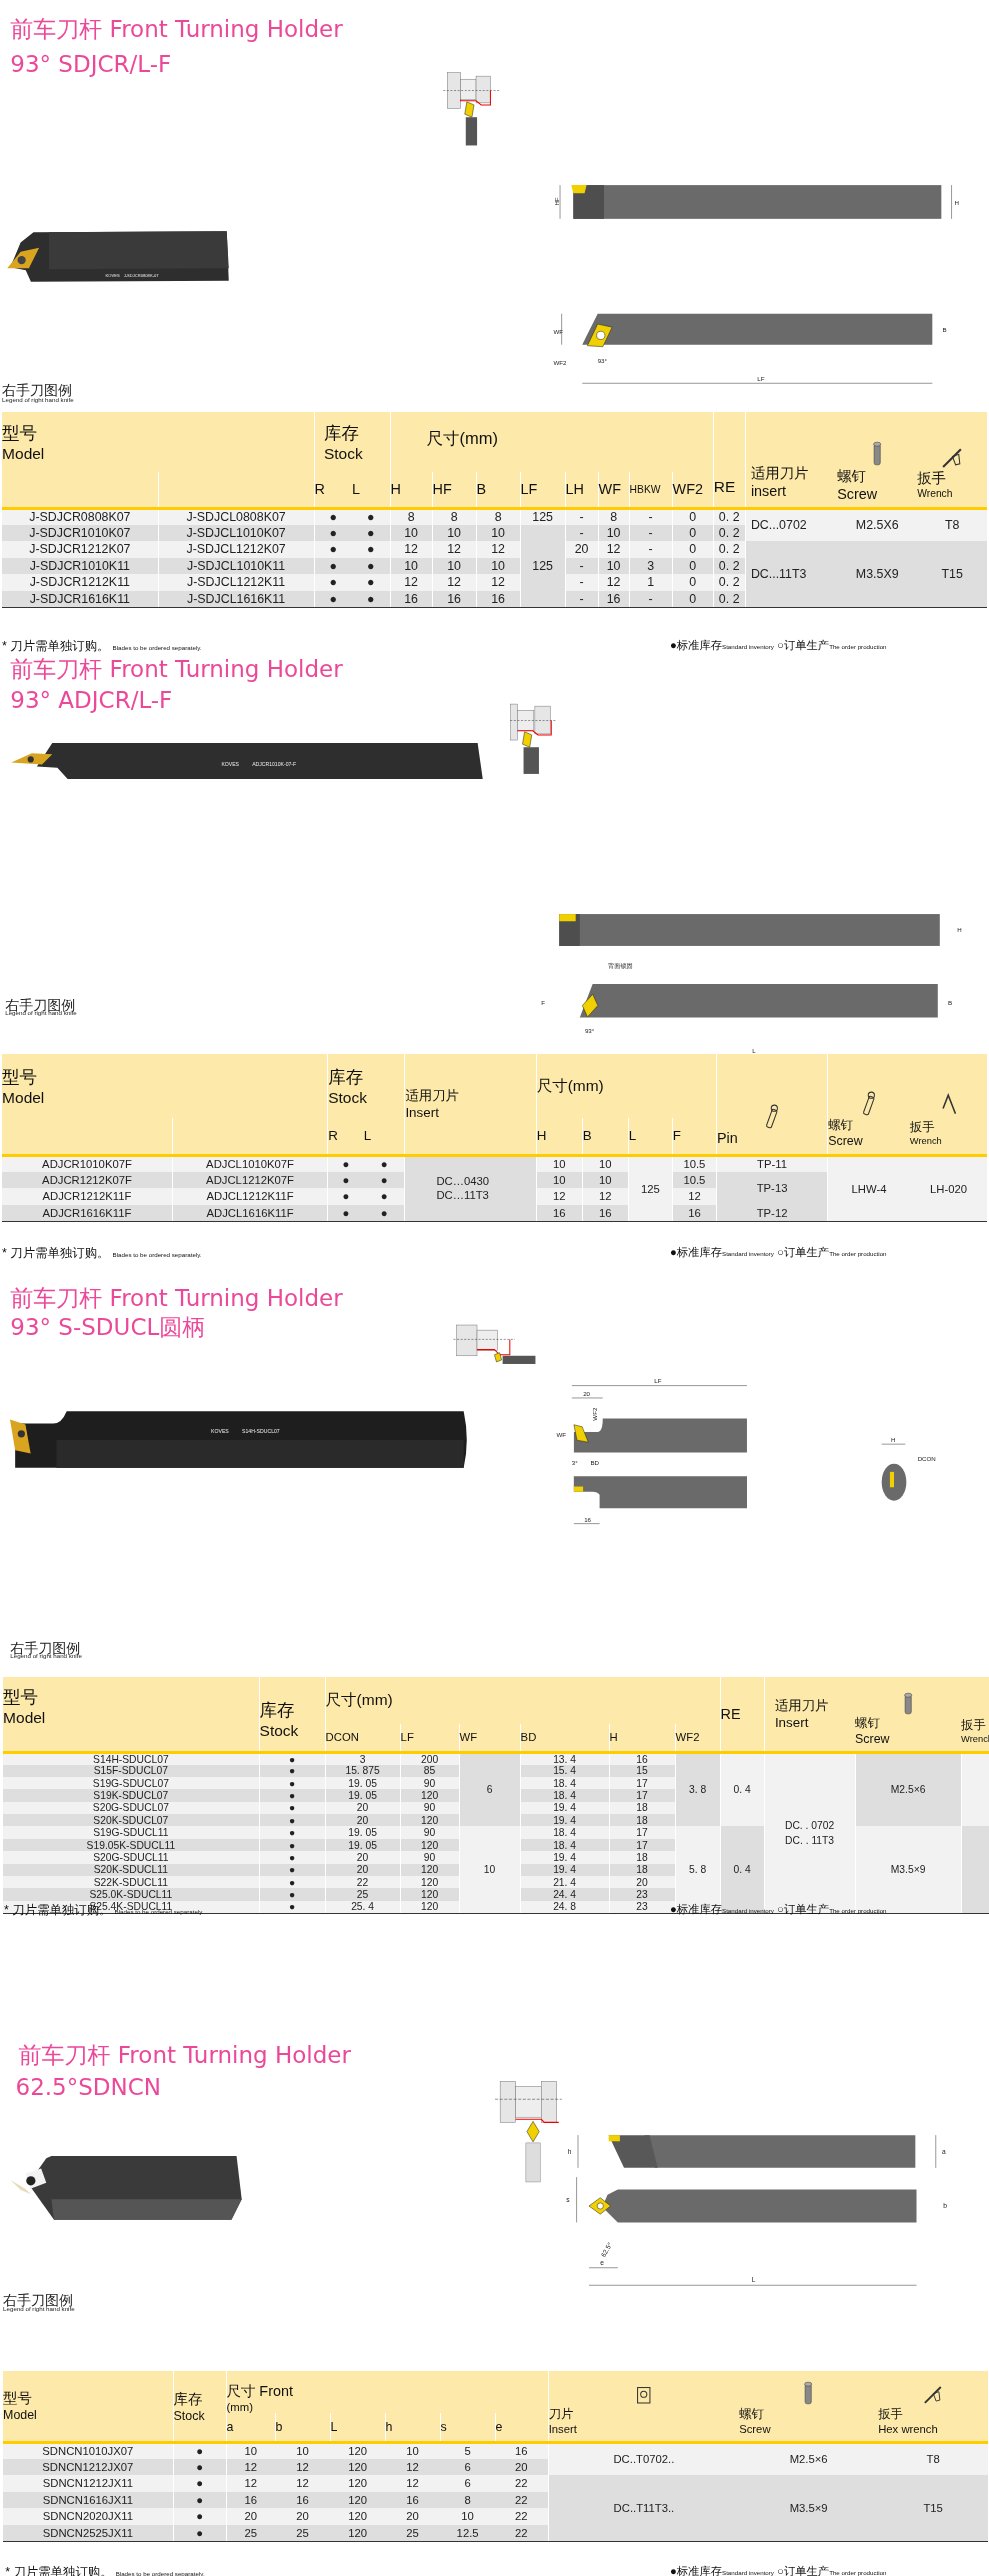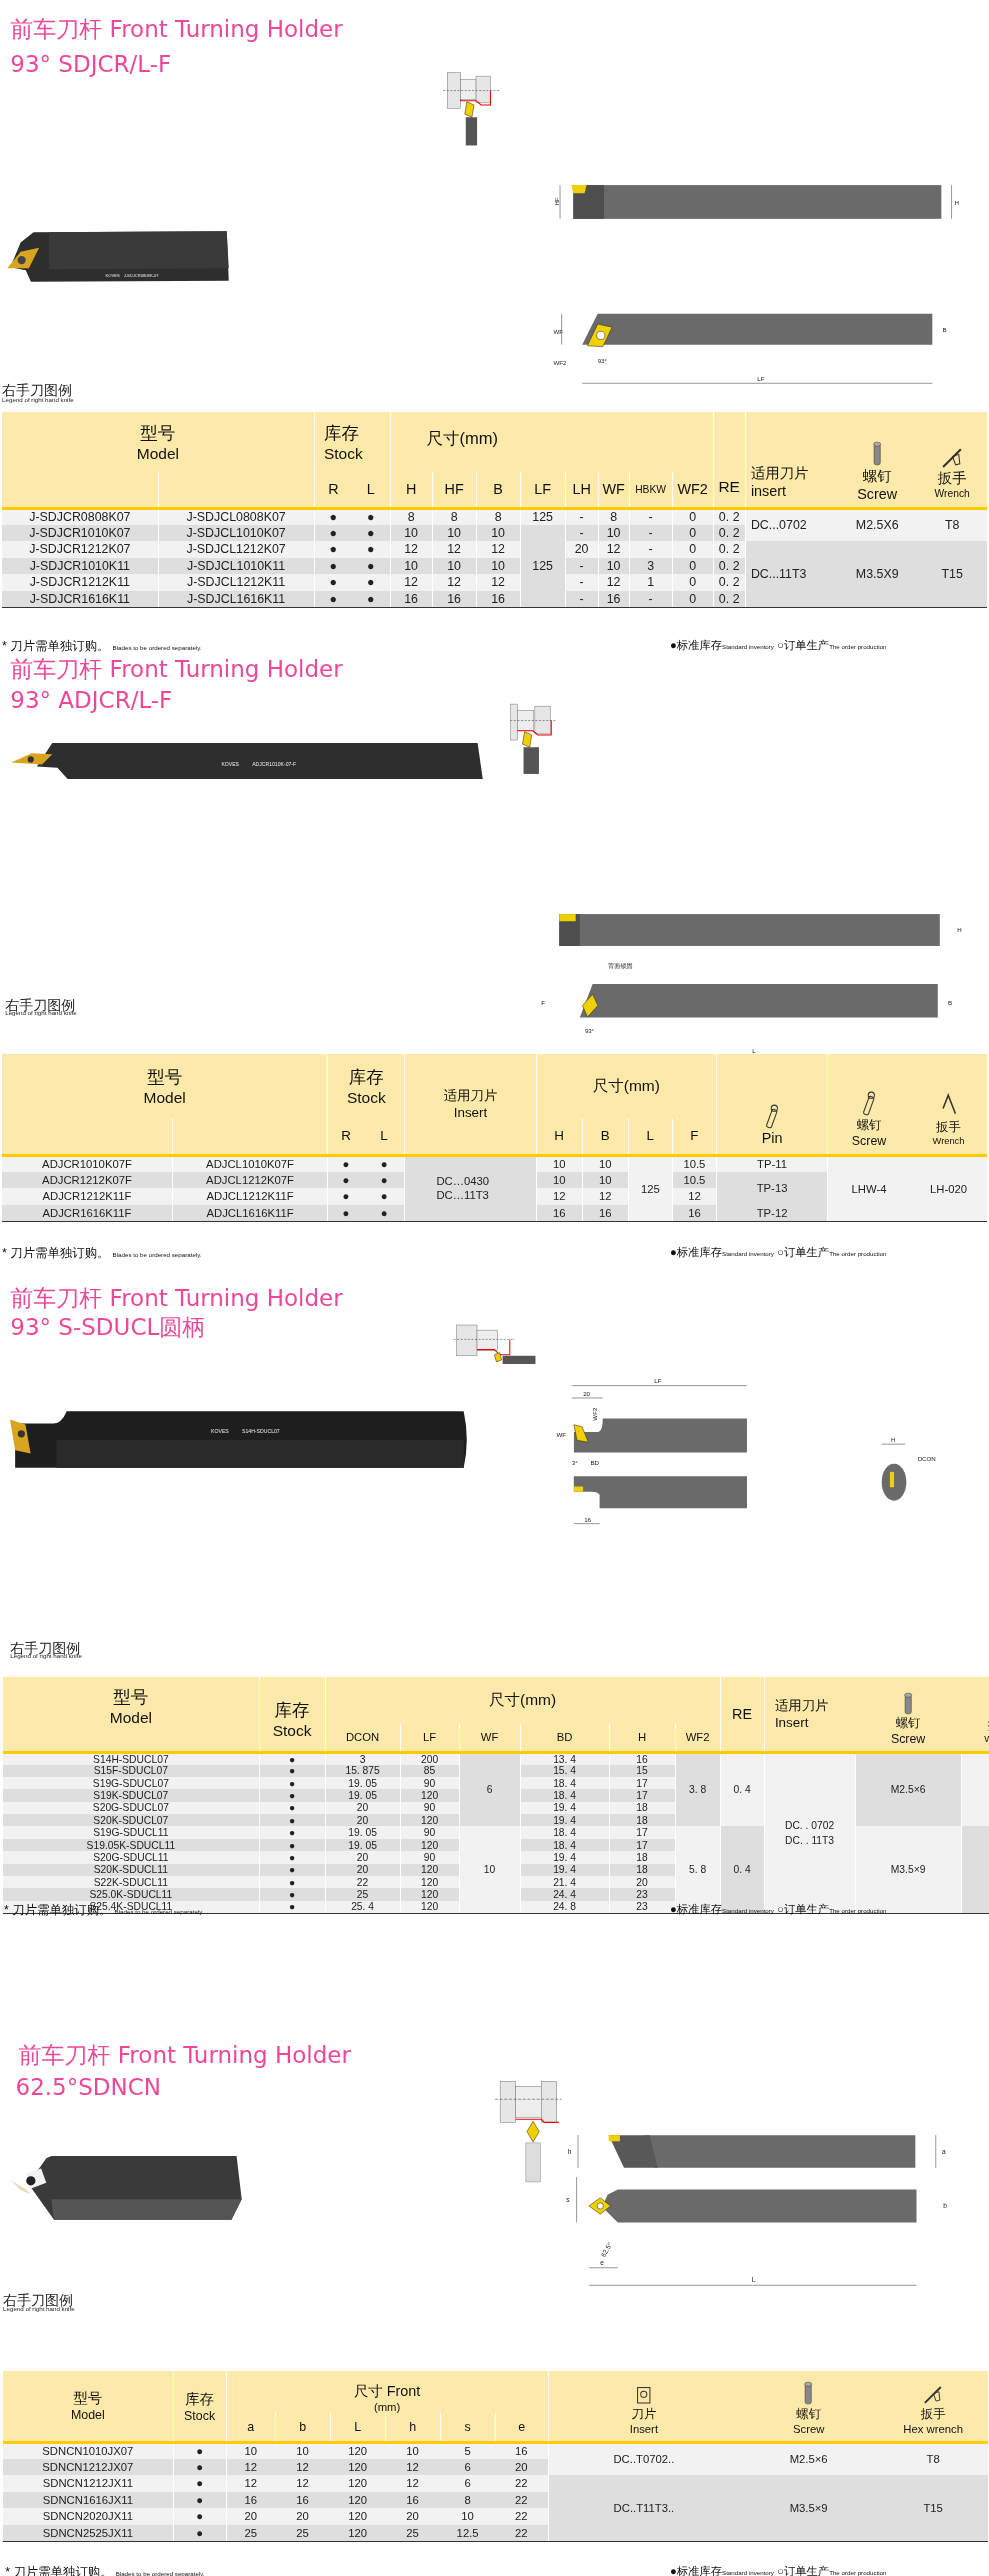--- a/index.html
+++ b/index.html
@@ -6,21 +6,21 @@
   body{width:989px;height:2586px;background:#fff;font-family:"Liberation Sans","DejaVu Sans",sans-serif;color:#111;position:relative;overflow:hidden}
   .sec{position:absolute;left:0;width:989px}
   .title{position:absolute;left:10.3px;font-family:"DejaVu Sans",sans-serif;font-size:23px;line-height:31px;color:#ec4899;white-space:nowrap}
   .legend-cn{position:absolute;font-size:14px;color:#222}
   .legend-en{position:absolute;font-size:6.2px;color:#222}
   .note{position:absolute;font-size:12.4px;color:#111;white-space:nowrap}
   .note small{font-size:6.2px;margin-left:3.1px}
   .inv{position:absolute;font-size:11.3px;color:#111;white-space:nowrap}
   .inv small{font-size:6.2px}
   table{position:absolute;border-collapse:collapse;table-layout:fixed;font-family:"Liberation Sans",sans-serif}
-  th{background:#fde9a9;font-weight:normal;color:#111;border-left:1px solid #fff;text-align:center;vertical-align:middle}
+  th{background:#fde9a9;font-weight:normal;color:#111;border-left:1px solid #fff;text-align:left;vertical-align:middle}
   thead tr.last th{border-bottom:3.1px solid #ffcc00}
   td{text-align:center;vertical-align:middle;color:#222;border-left:1px solid #fff;white-space:nowrap}
   tr.odd td{background:#f2f2f2}
   tr.even td{background:#dedede}
   td.g1{background:#f2f2f2 !important}
   td.g2{background:#dedede !important}
   tbody tr:last-child td{border-bottom:1.5px solid #333}
   td.span-last{border-bottom:1.5px solid #333}
   .hcn{font-size:17.5px;display:block}
   .hen{font-size:15.5px;display:block}

